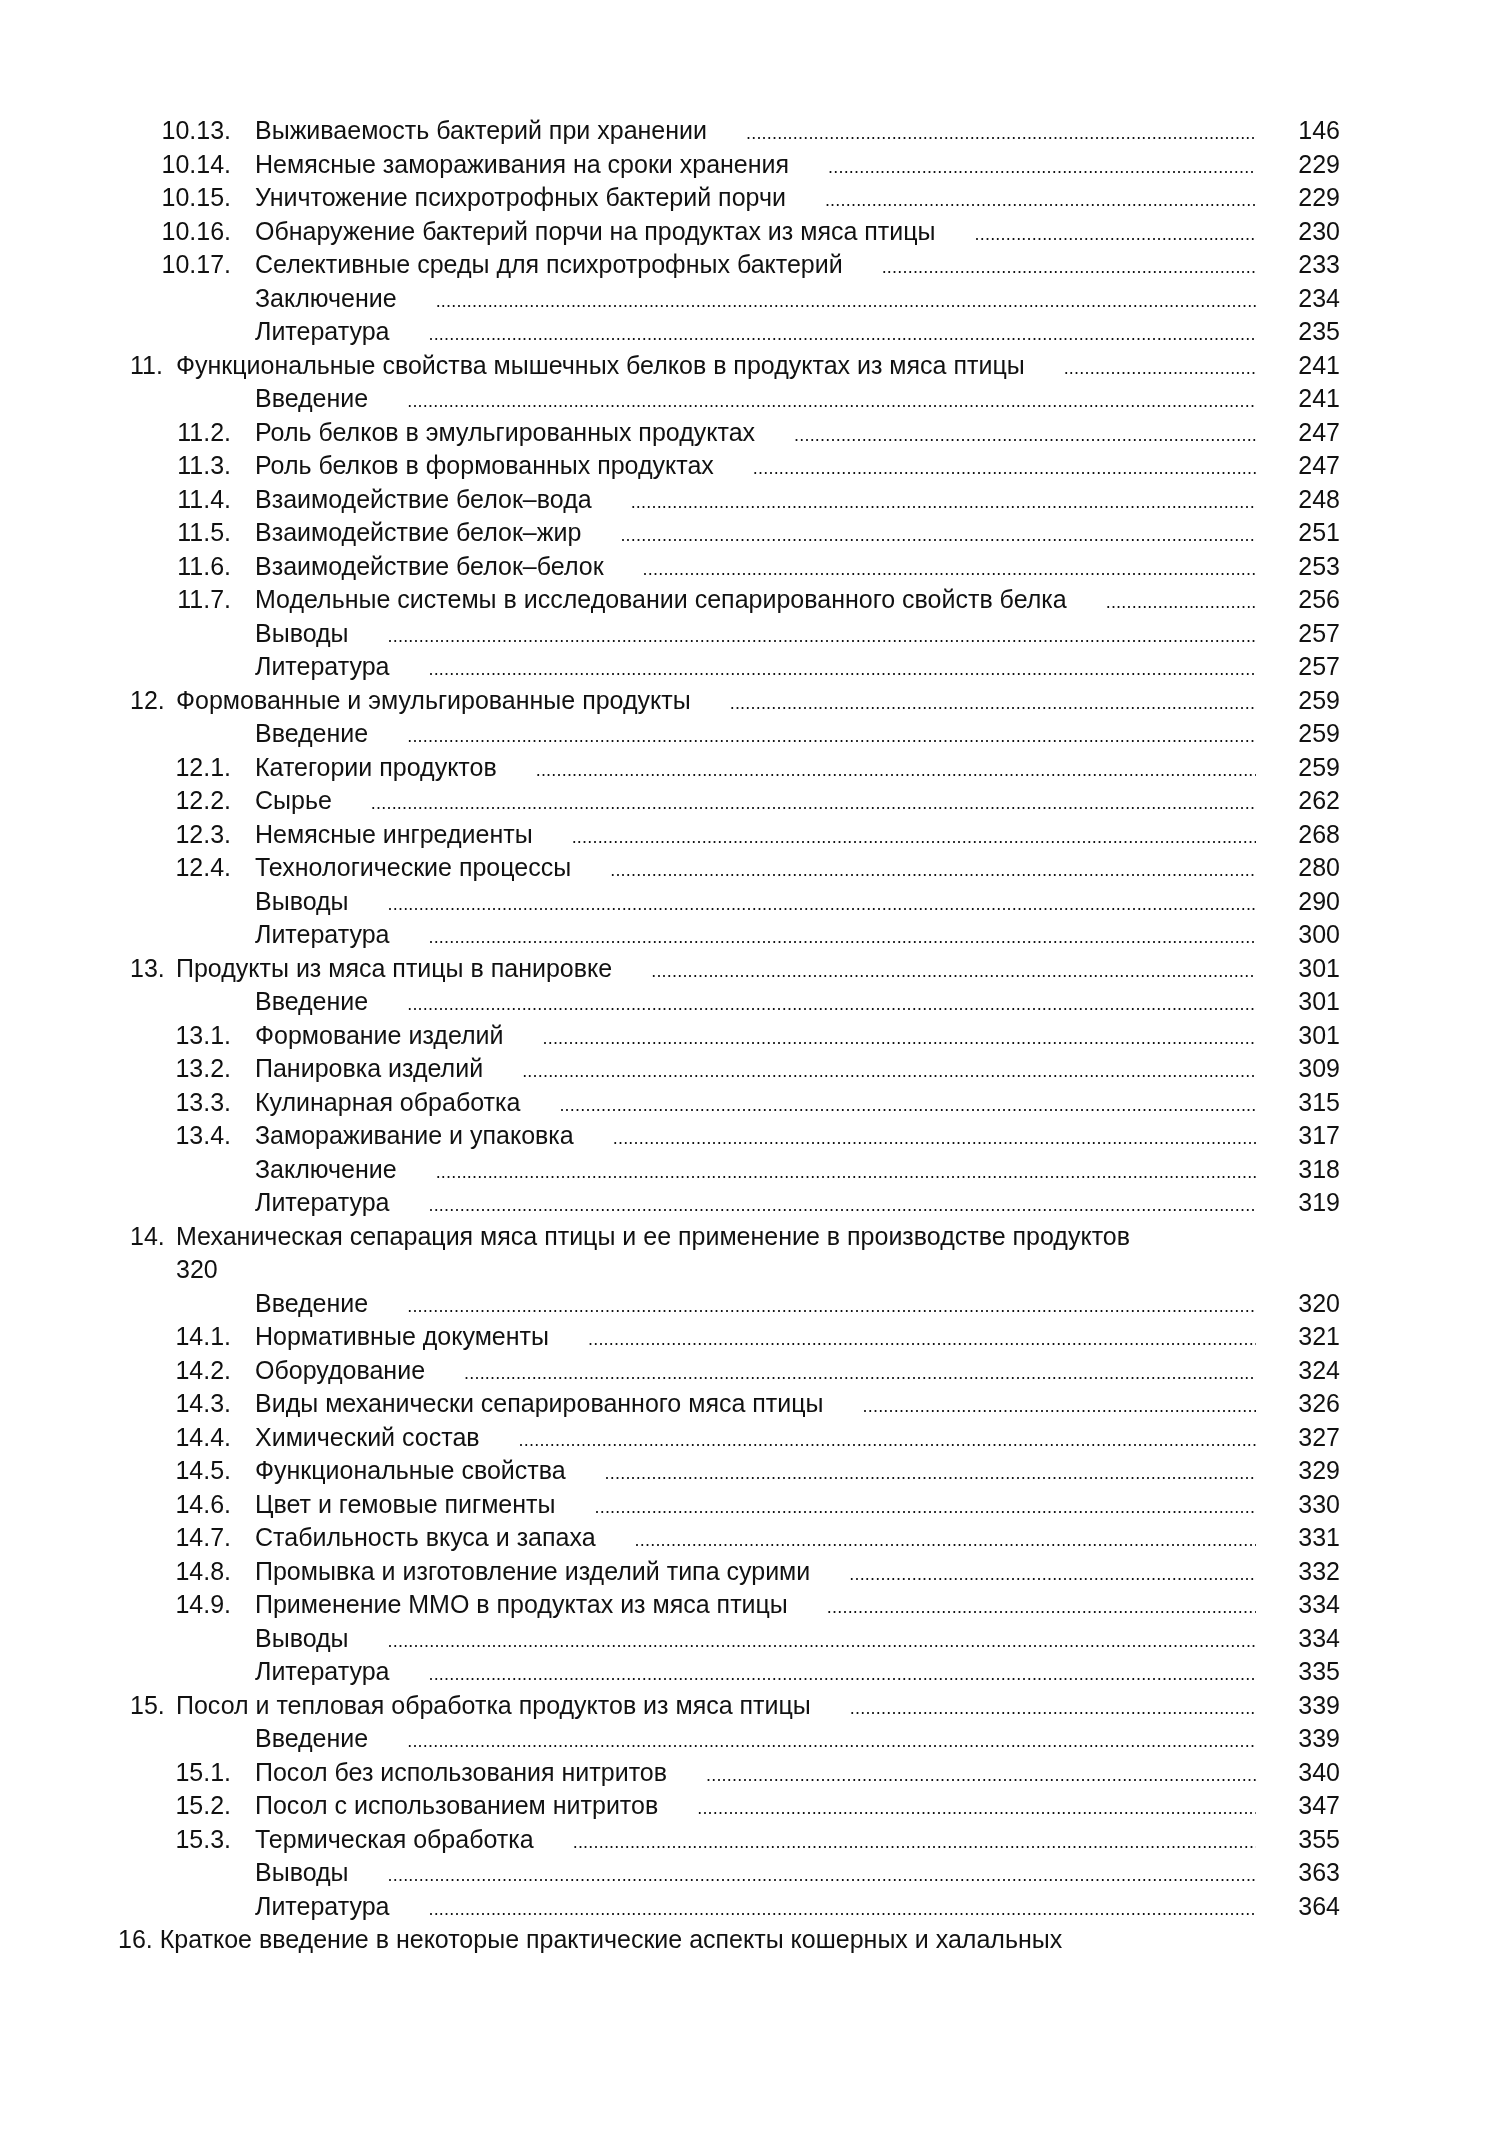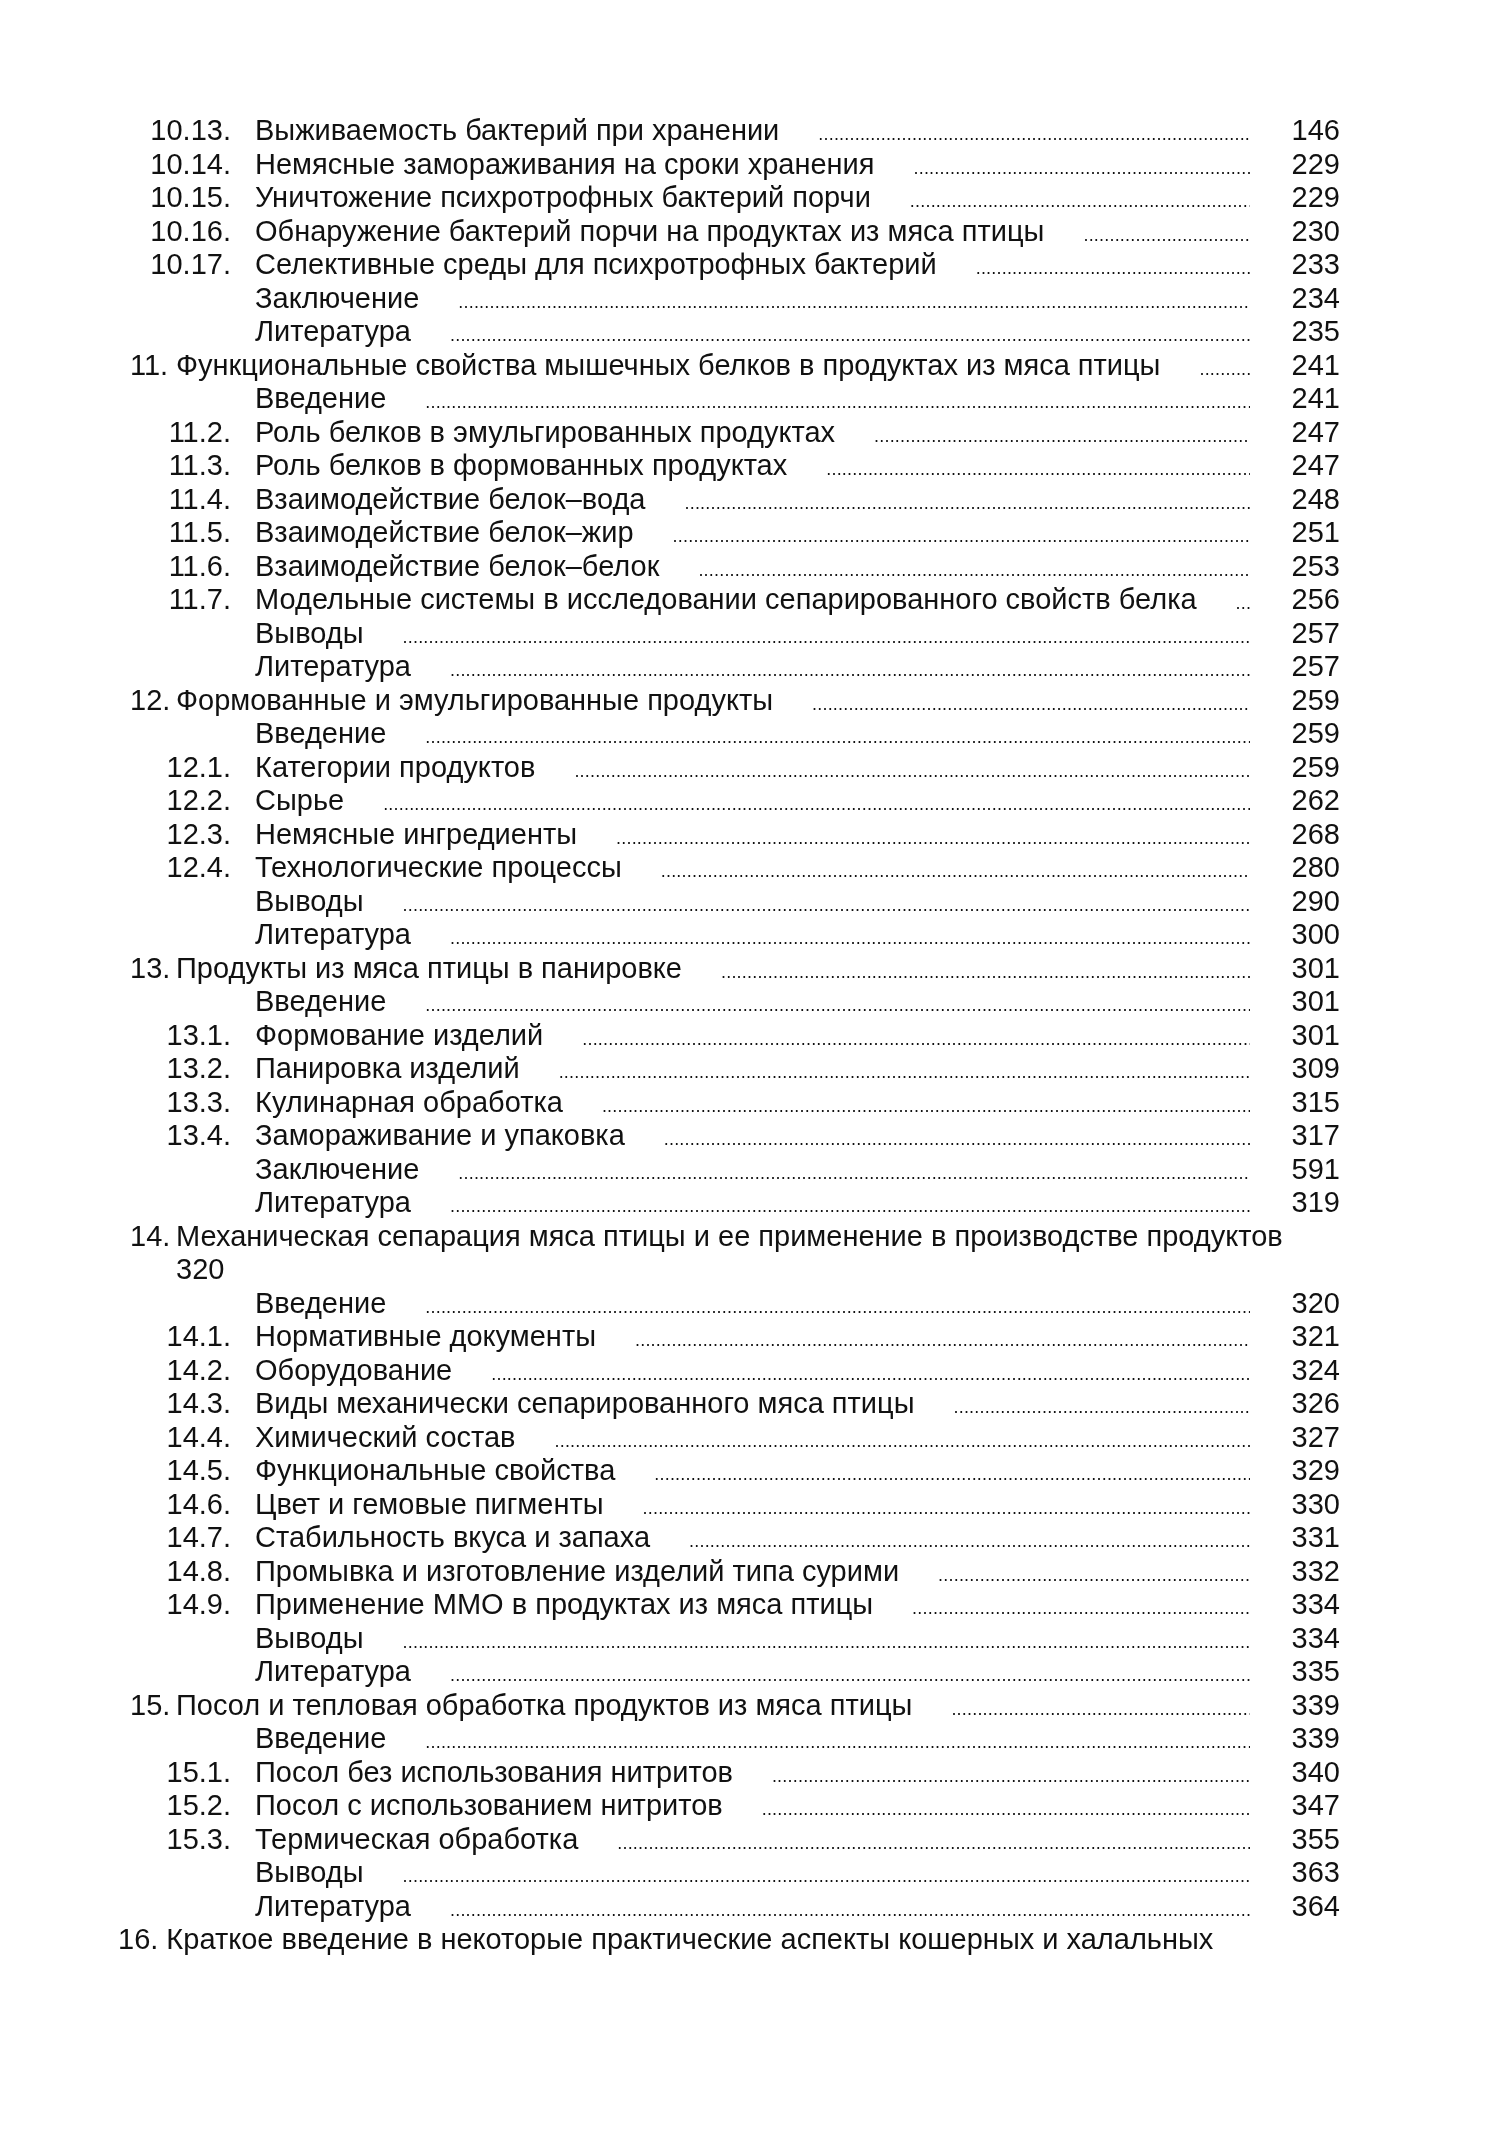--- a/index.html
+++ b/index.html
@@ -1,19 +1,19 @@
 <!DOCTYPE html>
 <html><head>
 <meta charset="utf-8">
 <style>
   html, body { margin: 0; padding: 0; background: #ffffff; }
   body { width: 1500px; height: 2143px; position: relative; overflow: hidden;
          font-family: "Liberation Sans", sans-serif; color: #111111; }
   .toc { position: absolute; left: 0; top: 114px; width: 1500px; }
-  .row { position: relative; height: 33.5px; line-height: 33.5px; font-size: 29px;
+  .row { position: relative; height: 33.5px; line-height: 33.5px; font-size: 25px;
          white-space: nowrap; }
   .num { position: absolute; text-align: right; }
   .num.chap { left: 130px; width: 44px; text-align: left; }
   .num.sub { left: 140px; width: 91px; }
   .entry { position: absolute; right: 160px; display: flex; align-items: baseline; gap: 36px; }
   .entry.lvl-chap { left: 176px; }
   .entry.lvl-sub { left: 255px; }
   .title { flex: 0 0 auto; }
   .leader { flex: 1 1 auto; overflow: hidden; margin: 0 6px 0 3px; letter-spacing: 0; }
   .leader::before { content: ". . . . . . . . . . . . . . . . . . . . . . . . . . . . . . . . . . . . . . . . . . . . . . . . . . . . . . . . . . . . . . . . . . . . . . . . . . . . . . . . . . . . . . . . . . . . . . . . . . . . . . . . . . . . . . . . . . . . . . . . . . . . . . . . . . . . . . . . . . . . . . . . . . . . . . . . . . . . . . . . . . . . . . . . . . . . . . . . . . . . . . . . . . . . . . . . . . . . . . . . . . . . . . . . . ";
@@ -263,21 +263,21 @@
       <div class="entry lvl-sub">
         <span class="title">Замораживание и упаковка</span>
         <span class="leader"></span>
         <span class="page">317</span>
       </div>
     </div>
     <div class="row">
       <div class="entry lvl-sub">
         <span class="title">Заключение</span>
         <span class="leader"></span>
-        <span class="page">591</span>
+        <span class="page">318</span>
       </div>
     </div>
     <div class="row">
       <div class="entry lvl-sub">
         <span class="title">Литература</span>
         <span class="leader"></span>
         <span class="page">319</span>
       </div>
     </div>
     <div class="row">

